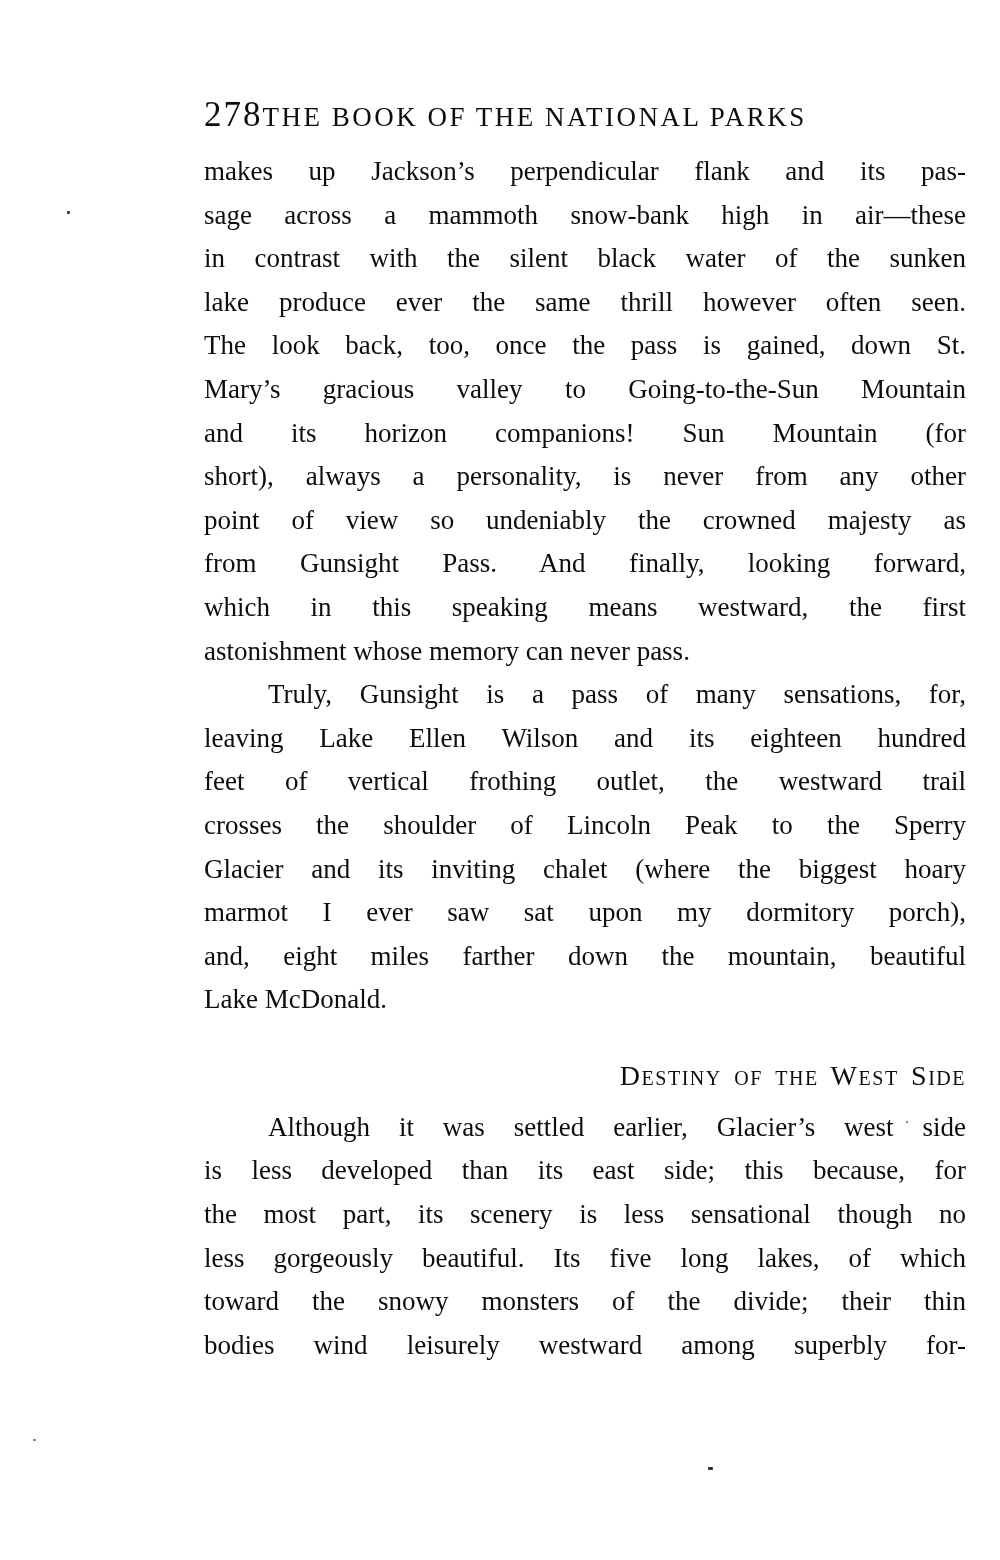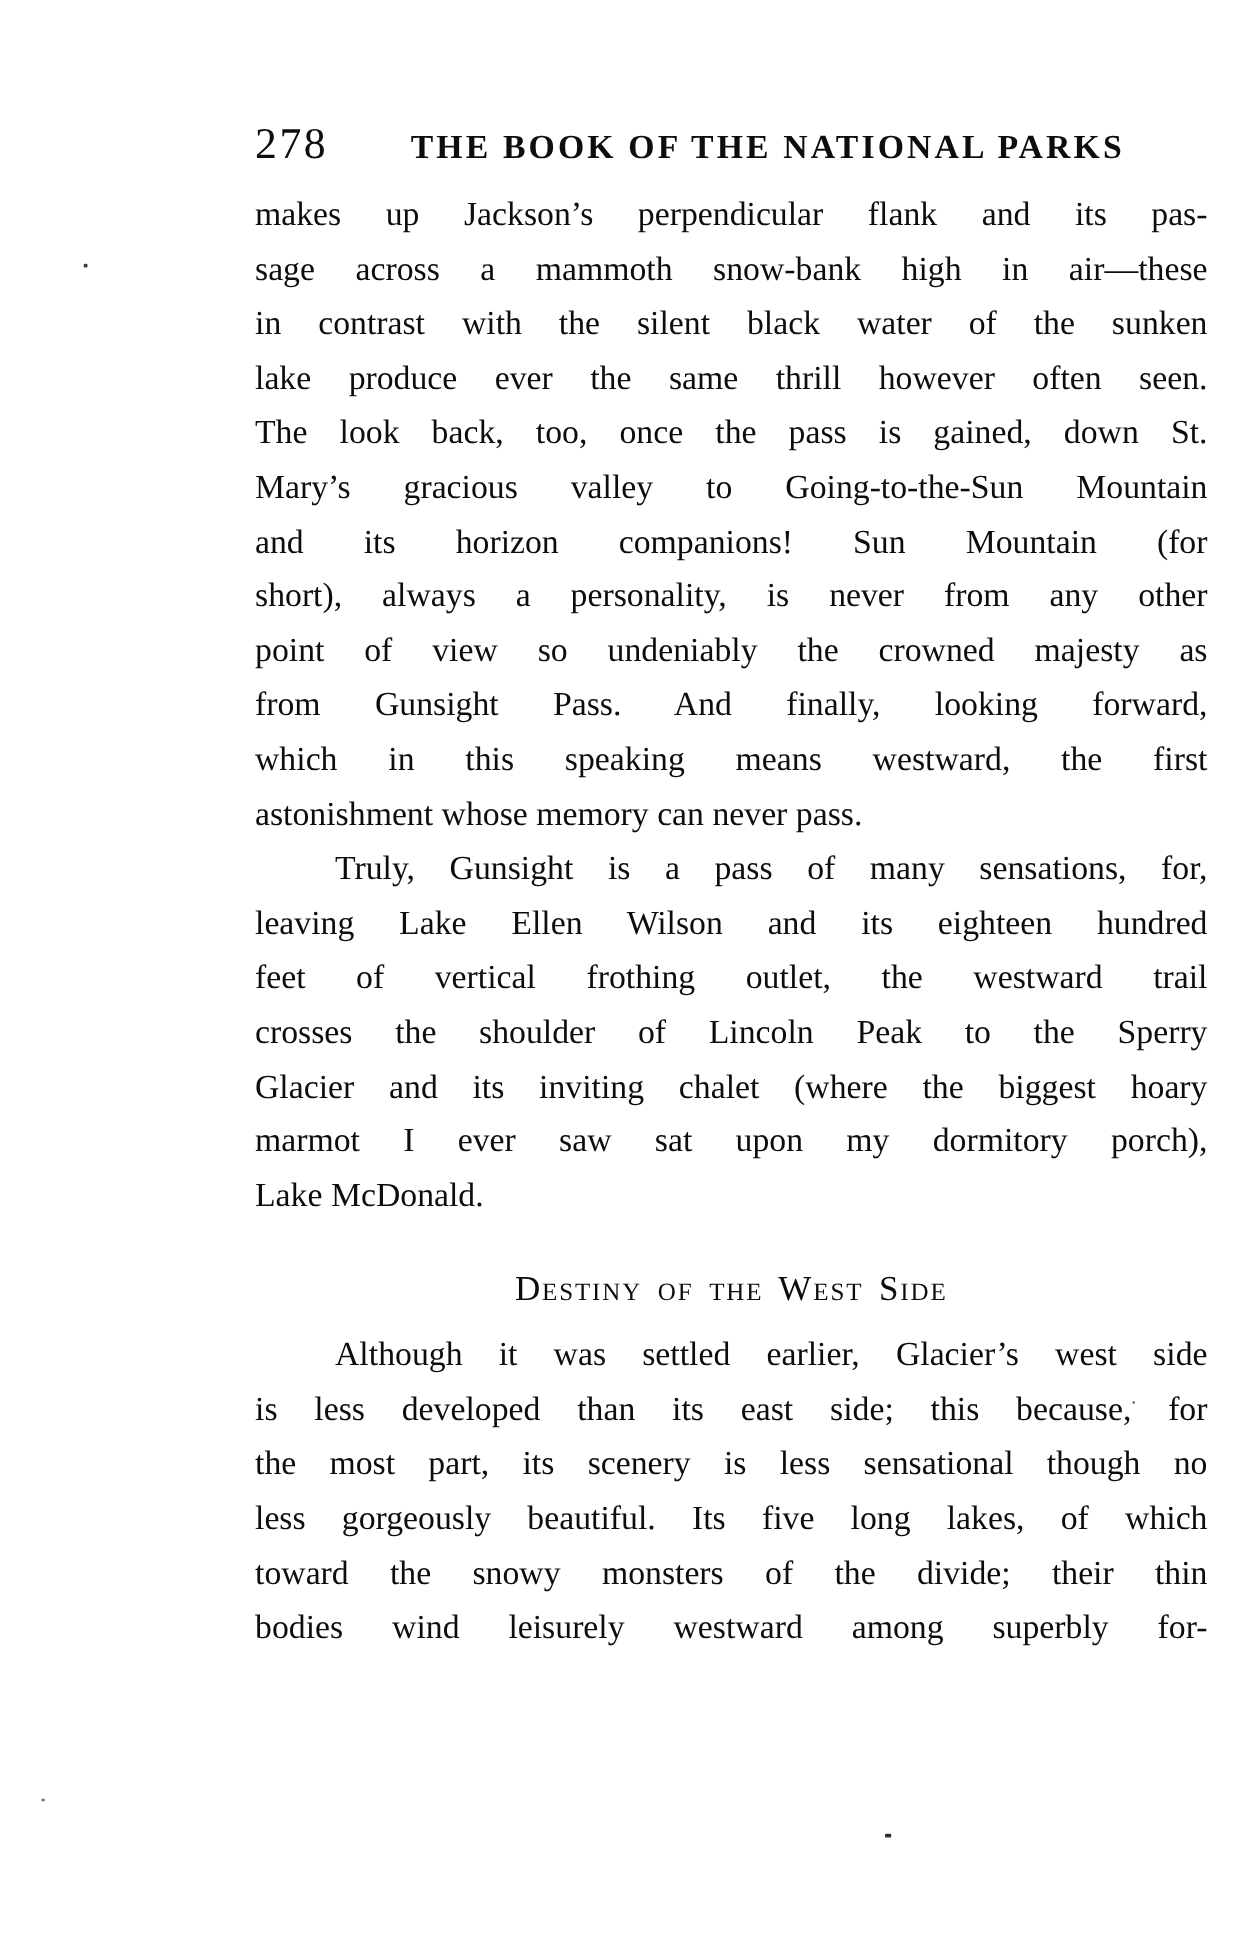--- a/index.html
+++ b/index.html
@@ -30,25 +30,24 @@
     align-items: baseline;
     line-height: 30px;
   }
   .folio {
     font-size: 35px;
     letter-spacing: 2px;
     flex: 0 0 auto;
   }
   .running-title {
     flex: 1 1 auto;
-    text-align: center;
+    text-align: left;
     font-size: 27px;
     letter-spacing: 2.5px;
     white-space: nowrap;
-    font-weight: bold;
   }
   
   .text-body {
     position: absolute;
     top: 150px;
     left: 204px;
     width: 762px;
   }
   .paragraph {
     margin: 0;
@@ -64,21 +63,21 @@
     text-align-last: left;
   }
   .paragraph.indent .text-line:first-child {
     text-indent: 64px;
   }
   .section-heading {
     font-size: 28px;
     font-variant: small-caps;
     letter-spacing: 1.5px;
     word-spacing: 4px;
-    text-align: center;
+    text-align: right;
     line-height: 34px;
     margin: 37px 0 13px 0;
     font-weight: normal;
   }
   
   .speck {
     position: absolute;
     background: #1a1a1a;
     border-radius: 1px;
   }
@@ -108,20 +107,21 @@
         <div class="text-line">which in this speaking means westward, the first</div>
         <div class="text-line last-left">astonishment whose memory can never pass.</div>
       </div>
       <div class="paragraph indent">
         <div class="text-line">Truly, Gunsight is a pass of many sensations, for,</div>
         <div class="text-line">leaving Lake Ellen Wilson and its eighteen hundred</div>
         <div class="text-line">feet of vertical frothing outlet, the westward trail</div>
         <div class="text-line">crosses the shoulder of Lincoln Peak to the Sperry</div>
         <div class="text-line">Glacier and its inviting chalet (where the biggest hoary</div>
         <div class="text-line">marmot I ever saw sat upon my dormitory porch),</div>
+        <div class="text-line">and, eight miles farther down the mountain, beautiful</div>
         <div class="text-line last-left">Lake McDonald.</div>
       </div>
       <div class="section-heading">Destiny of the West Side</div>
       <div class="paragraph indent">
         <div class="text-line">Although it was settled earlier, Glacier’s west side</div>
         <div class="text-line">is less developed than its east side; this because, for</div>
         <div class="text-line">the most part, its scenery is less sensational though no</div>
         <div class="text-line">less gorgeously beautiful. Its five long lakes, of which</div>
         <div class="text-line">toward the snowy monsters of the divide; their thin</div>
         <div class="text-line">bodies wind leisurely westward among superbly for-</div>

